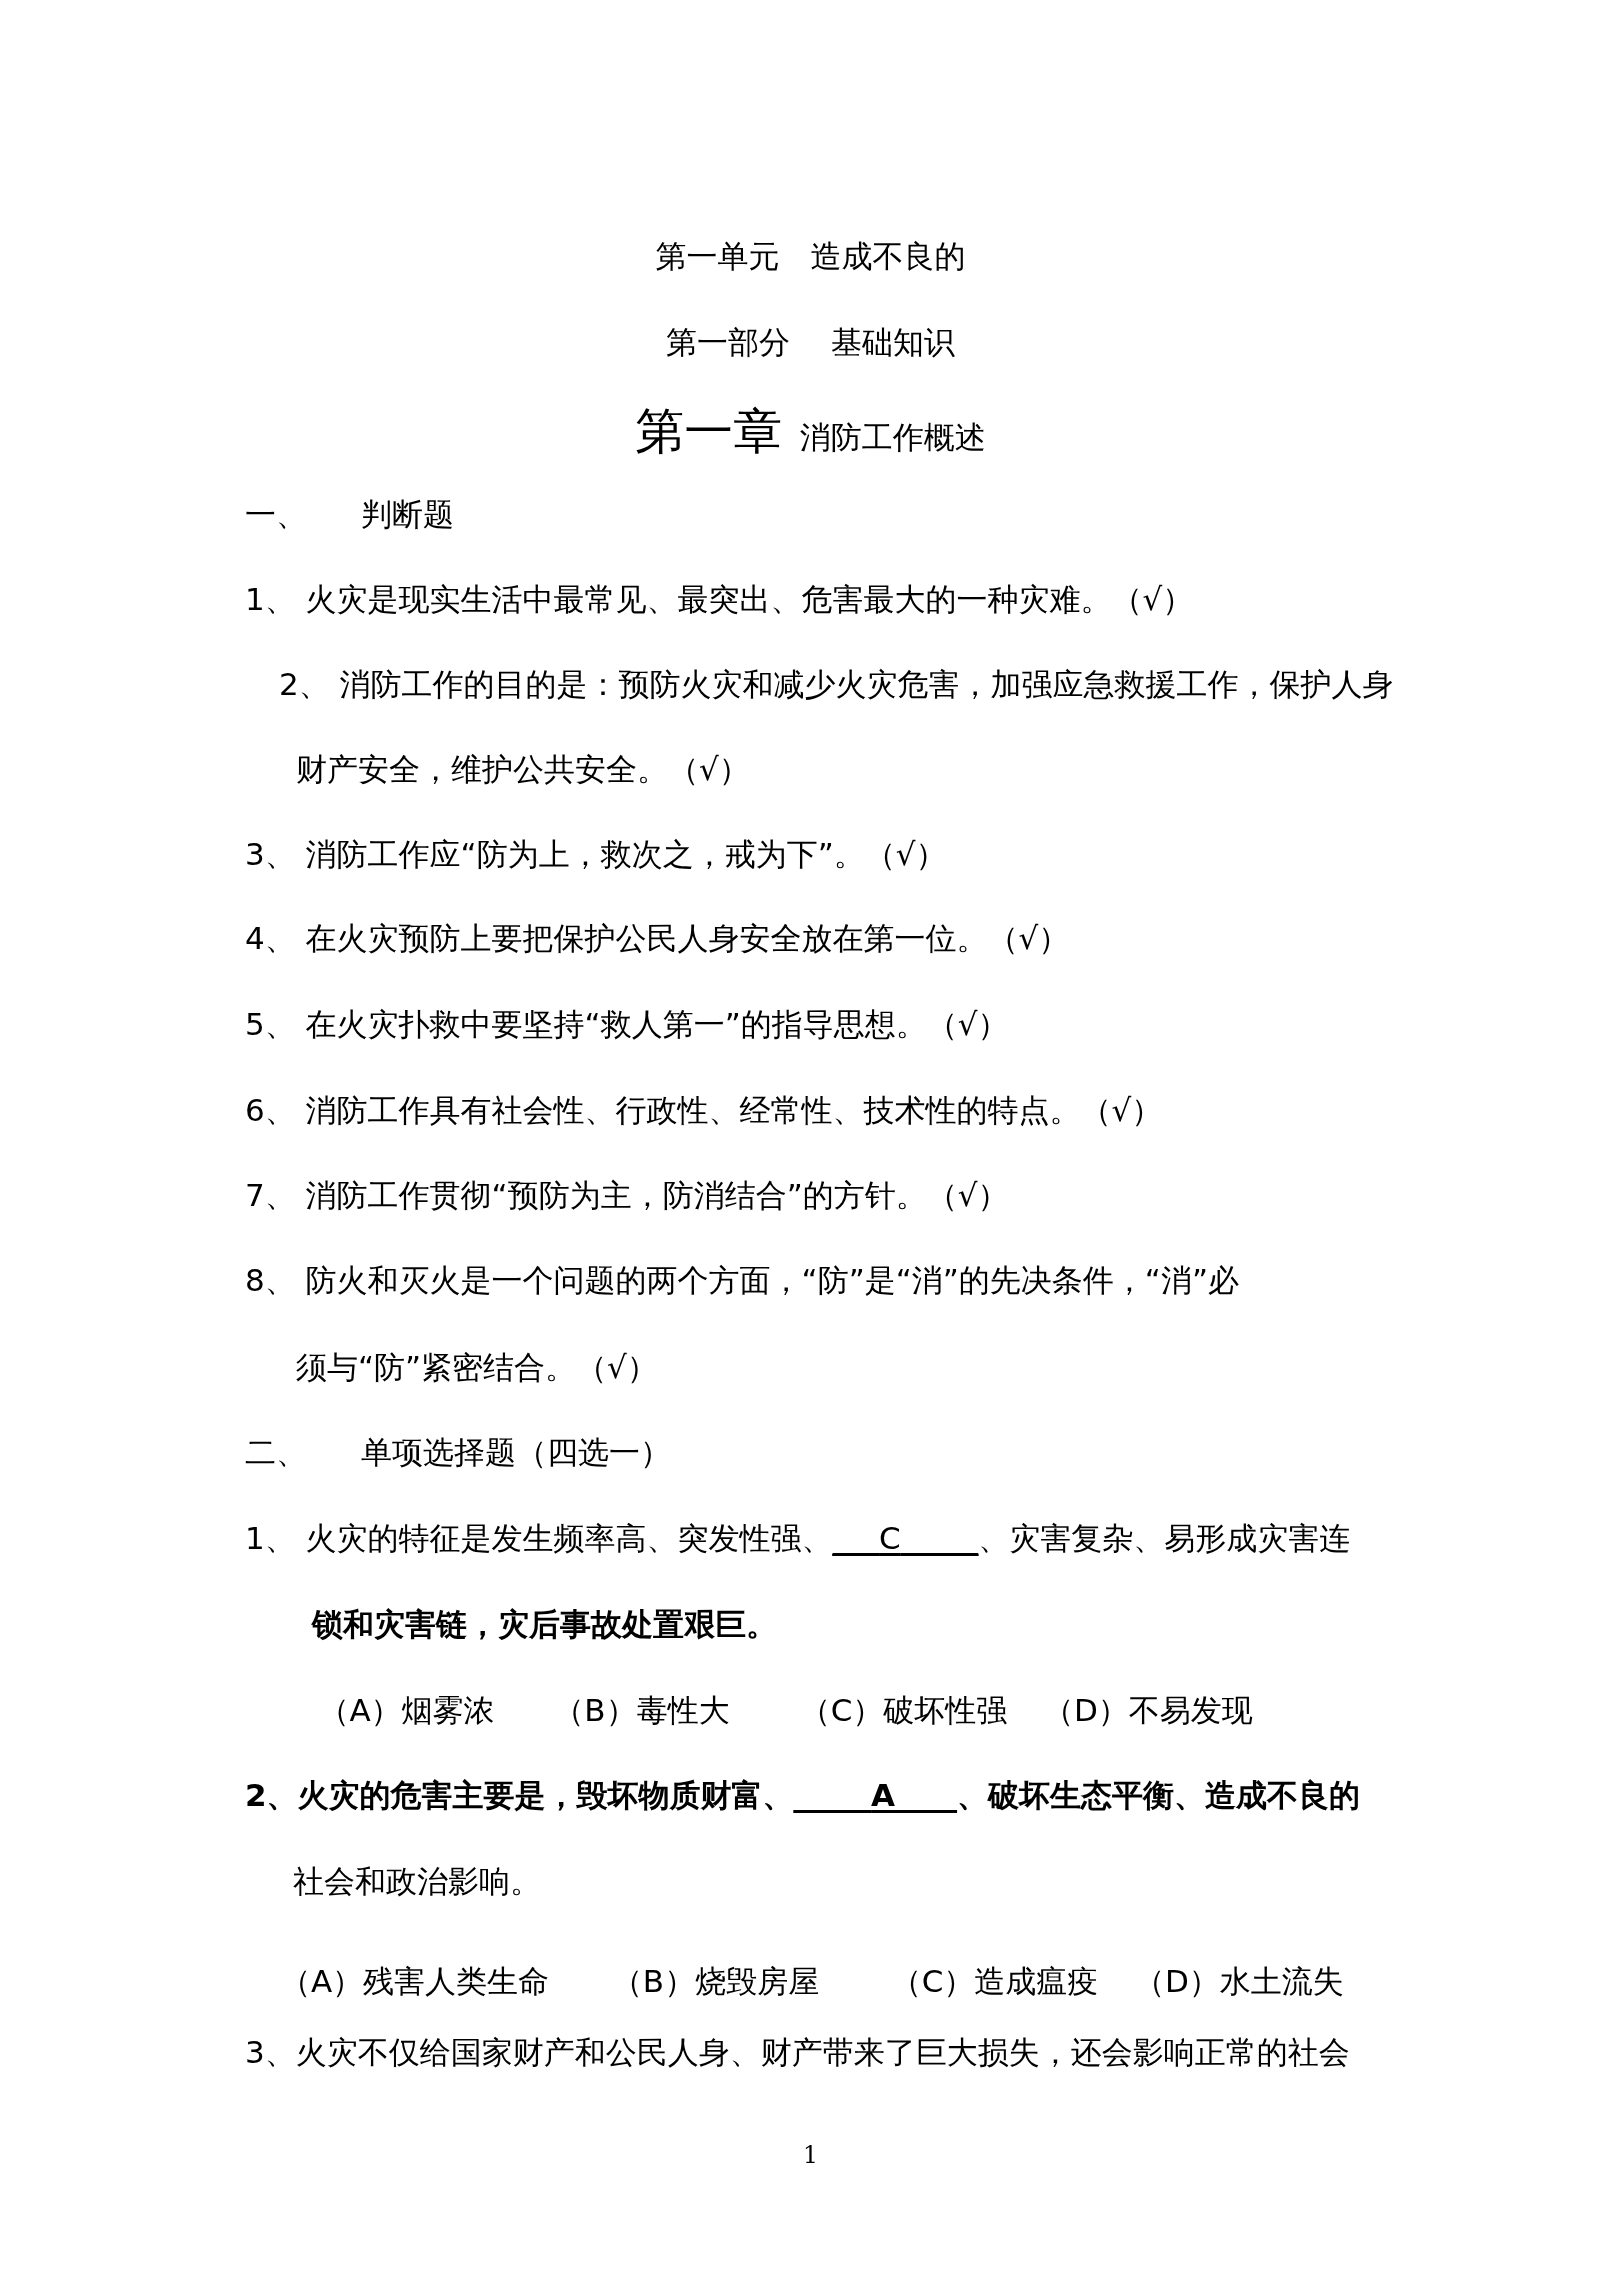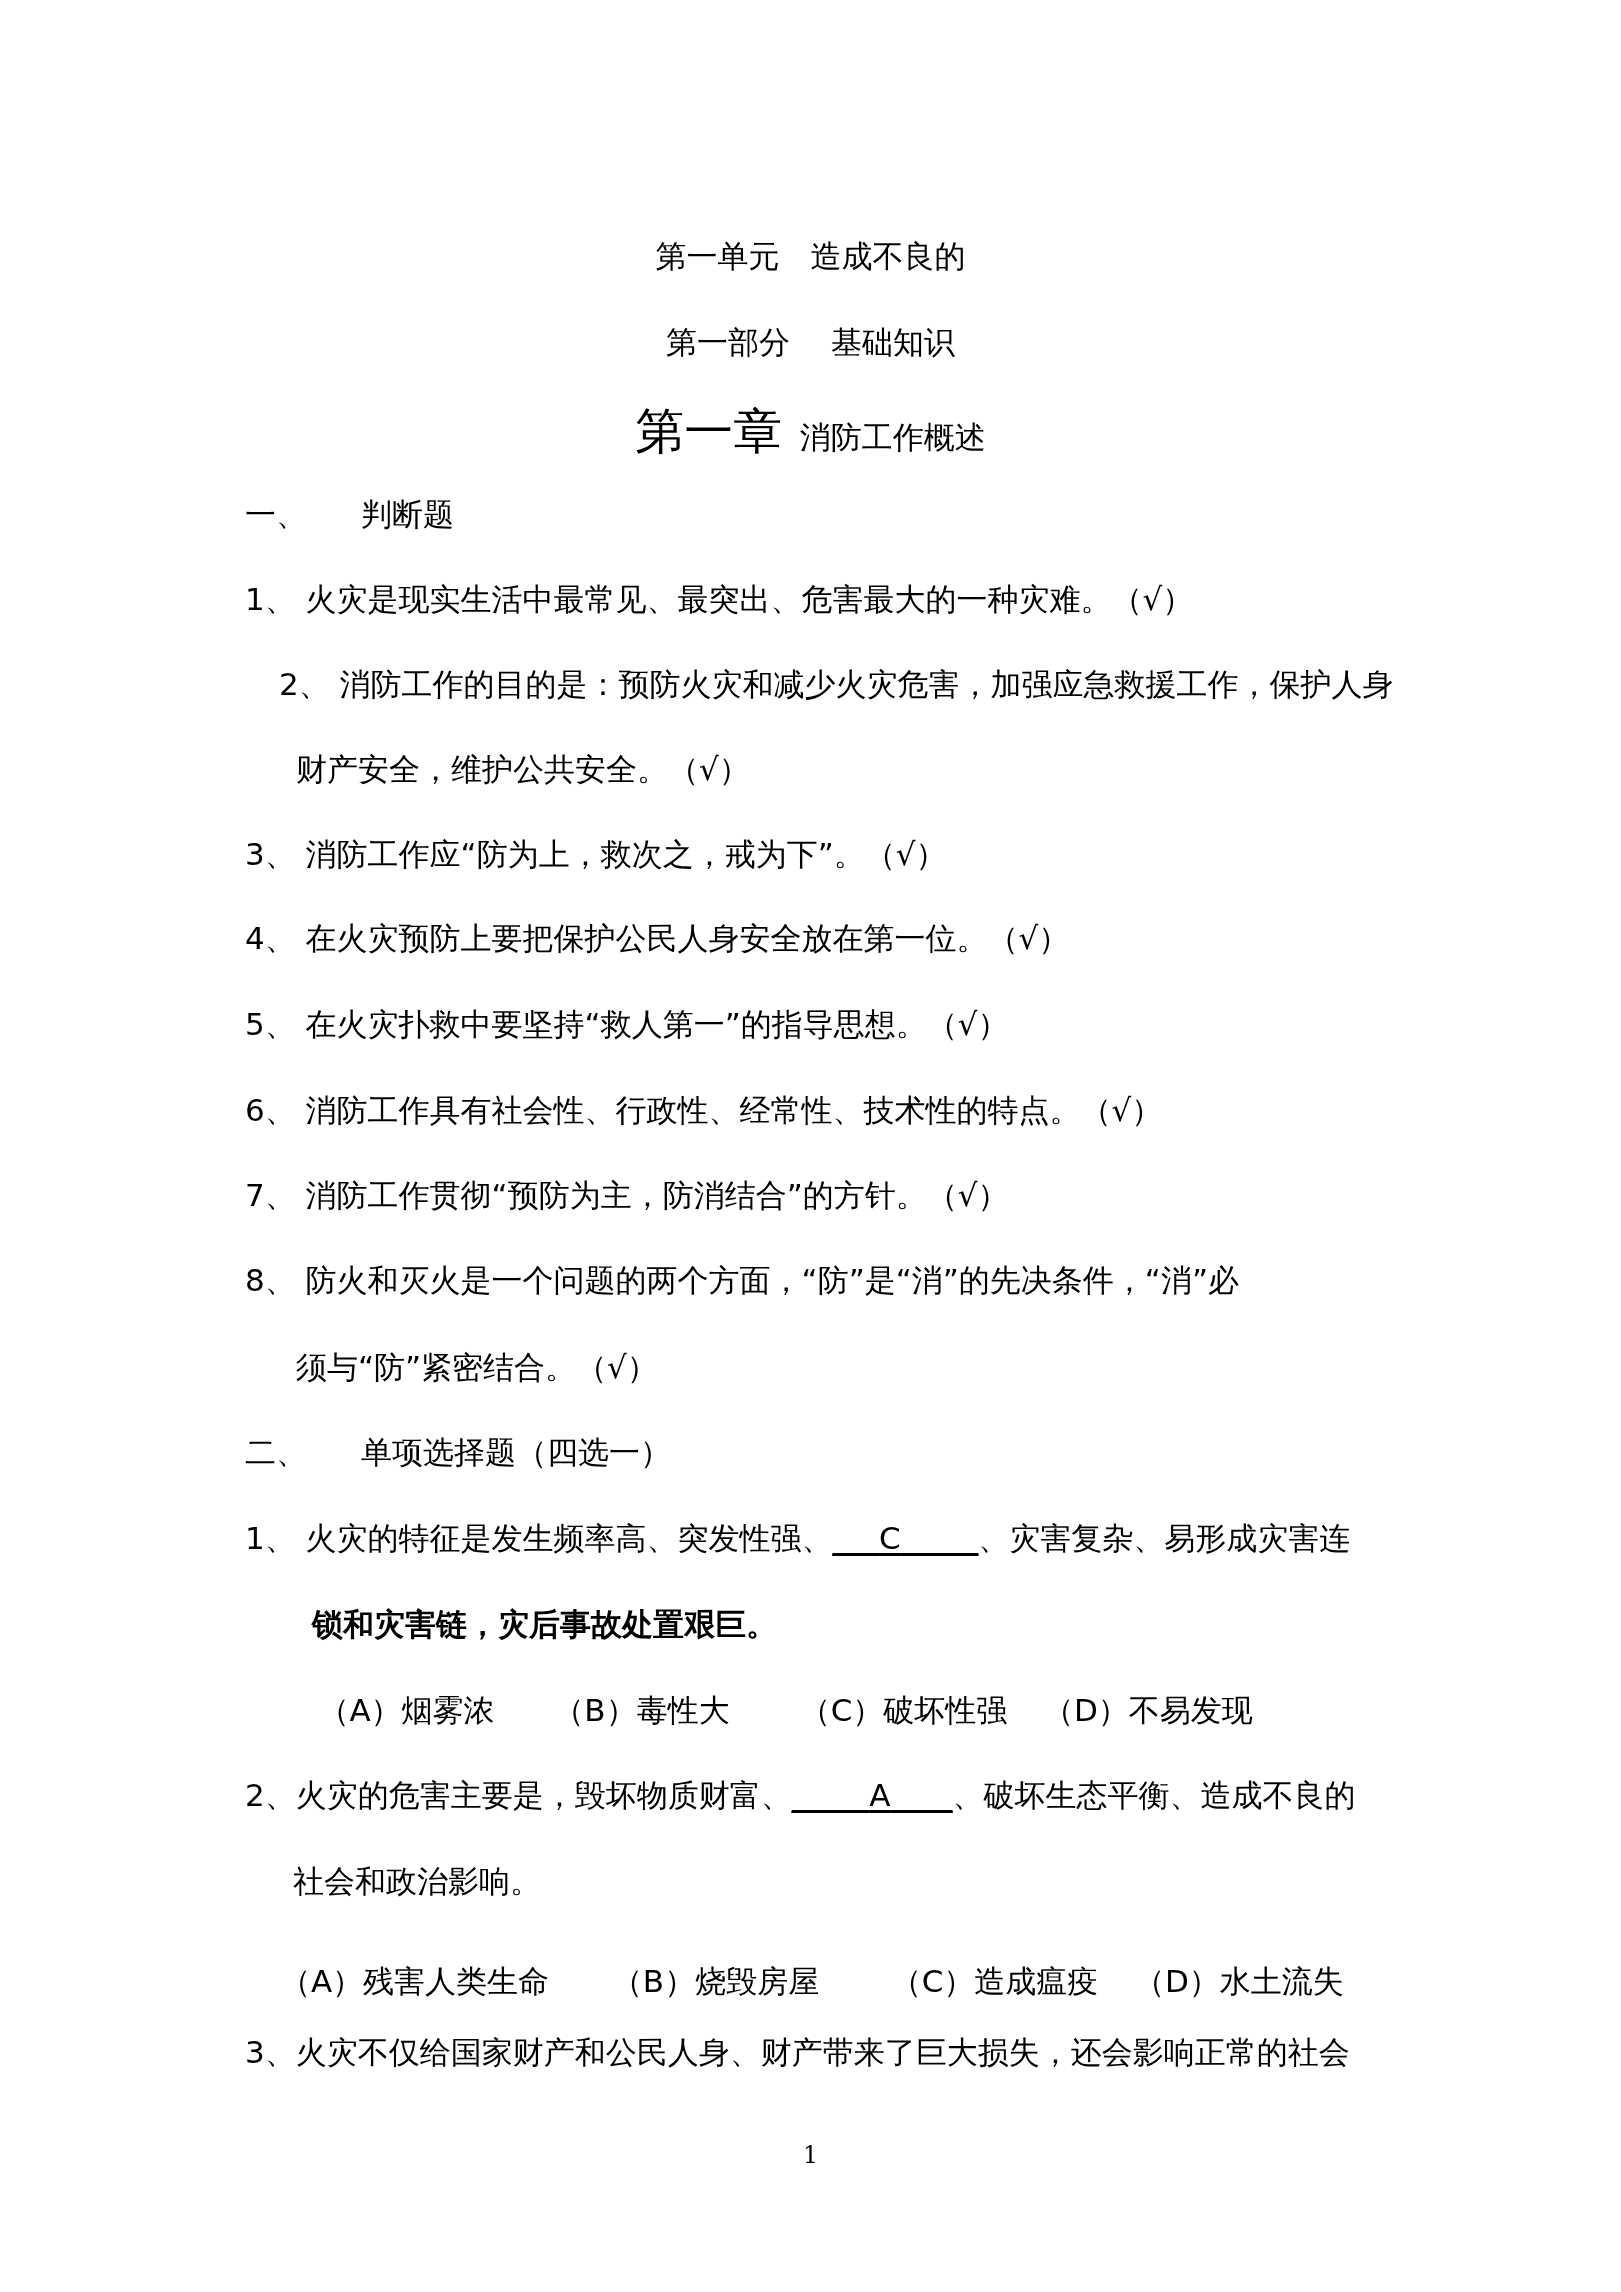--- a/index.html
+++ b/index.html
@@ -44,21 +44,21 @@
 </div>
 
 <div class="line" style="left:245px; top:1519px;">
   <span>1、 火灾的特征是发生频率高、突发性强、</span><span class="ul"><span>___</span><span>C</span><span>_____</span></span><span>、灾害复杂、易形成灾害连</span>
 </div>
 <div class="line" style="left:312px; top:1605px;font-weight:bold;">锁和灾害链，灾后事故处置艰巨。</div>
 <div class="line" style="left:294px; top:1691px;">
   <span class="opt" style="width:225px;">（A）烟雾浓</span><span class="opt" style="width:245px;">（B）毒性大</span><span class="opt" style="width:279px;">（C）破坏性强</span><span class="opt">（D）不易发现</span>
 </div>
 
-<div class="line" style="left:245px; top:1776px;">
+<div class="line" style="left:245px; top:1776px;font-weight:bold;">
   <span>2、火灾的危害主要是，毁坏物质财富、</span><span class="ul"><span>_____</span><span>A</span><span>____</span></span><span>、破坏生态平衡、造成不良的</span>
 </div>
 <div class="line" style="left:256px; top:1862px;margin-left:37px;">社会和政治影响。</div>
 <div class="line" style="left:253px; top:1948px;margin-top:14px;">
   <span class="opt" style="width:323px;">（A）残害人类生命</span><span class="opt" style="width:279px;">（B）烧毁房屋</span><span class="opt" style="width:279px;">（C）造成瘟疫</span><span class="opt">（D）水土流失</span>
 </div>
 
 <div class="line" style="left:245px; top:2033px;">3、火灾不仅给国家财产和公民人身、财产带来了巨大损失，还会影响正常的社会</div>
 
 <div class="line center pagenum" style="top:2141px; line-height:29px;">1</div>

